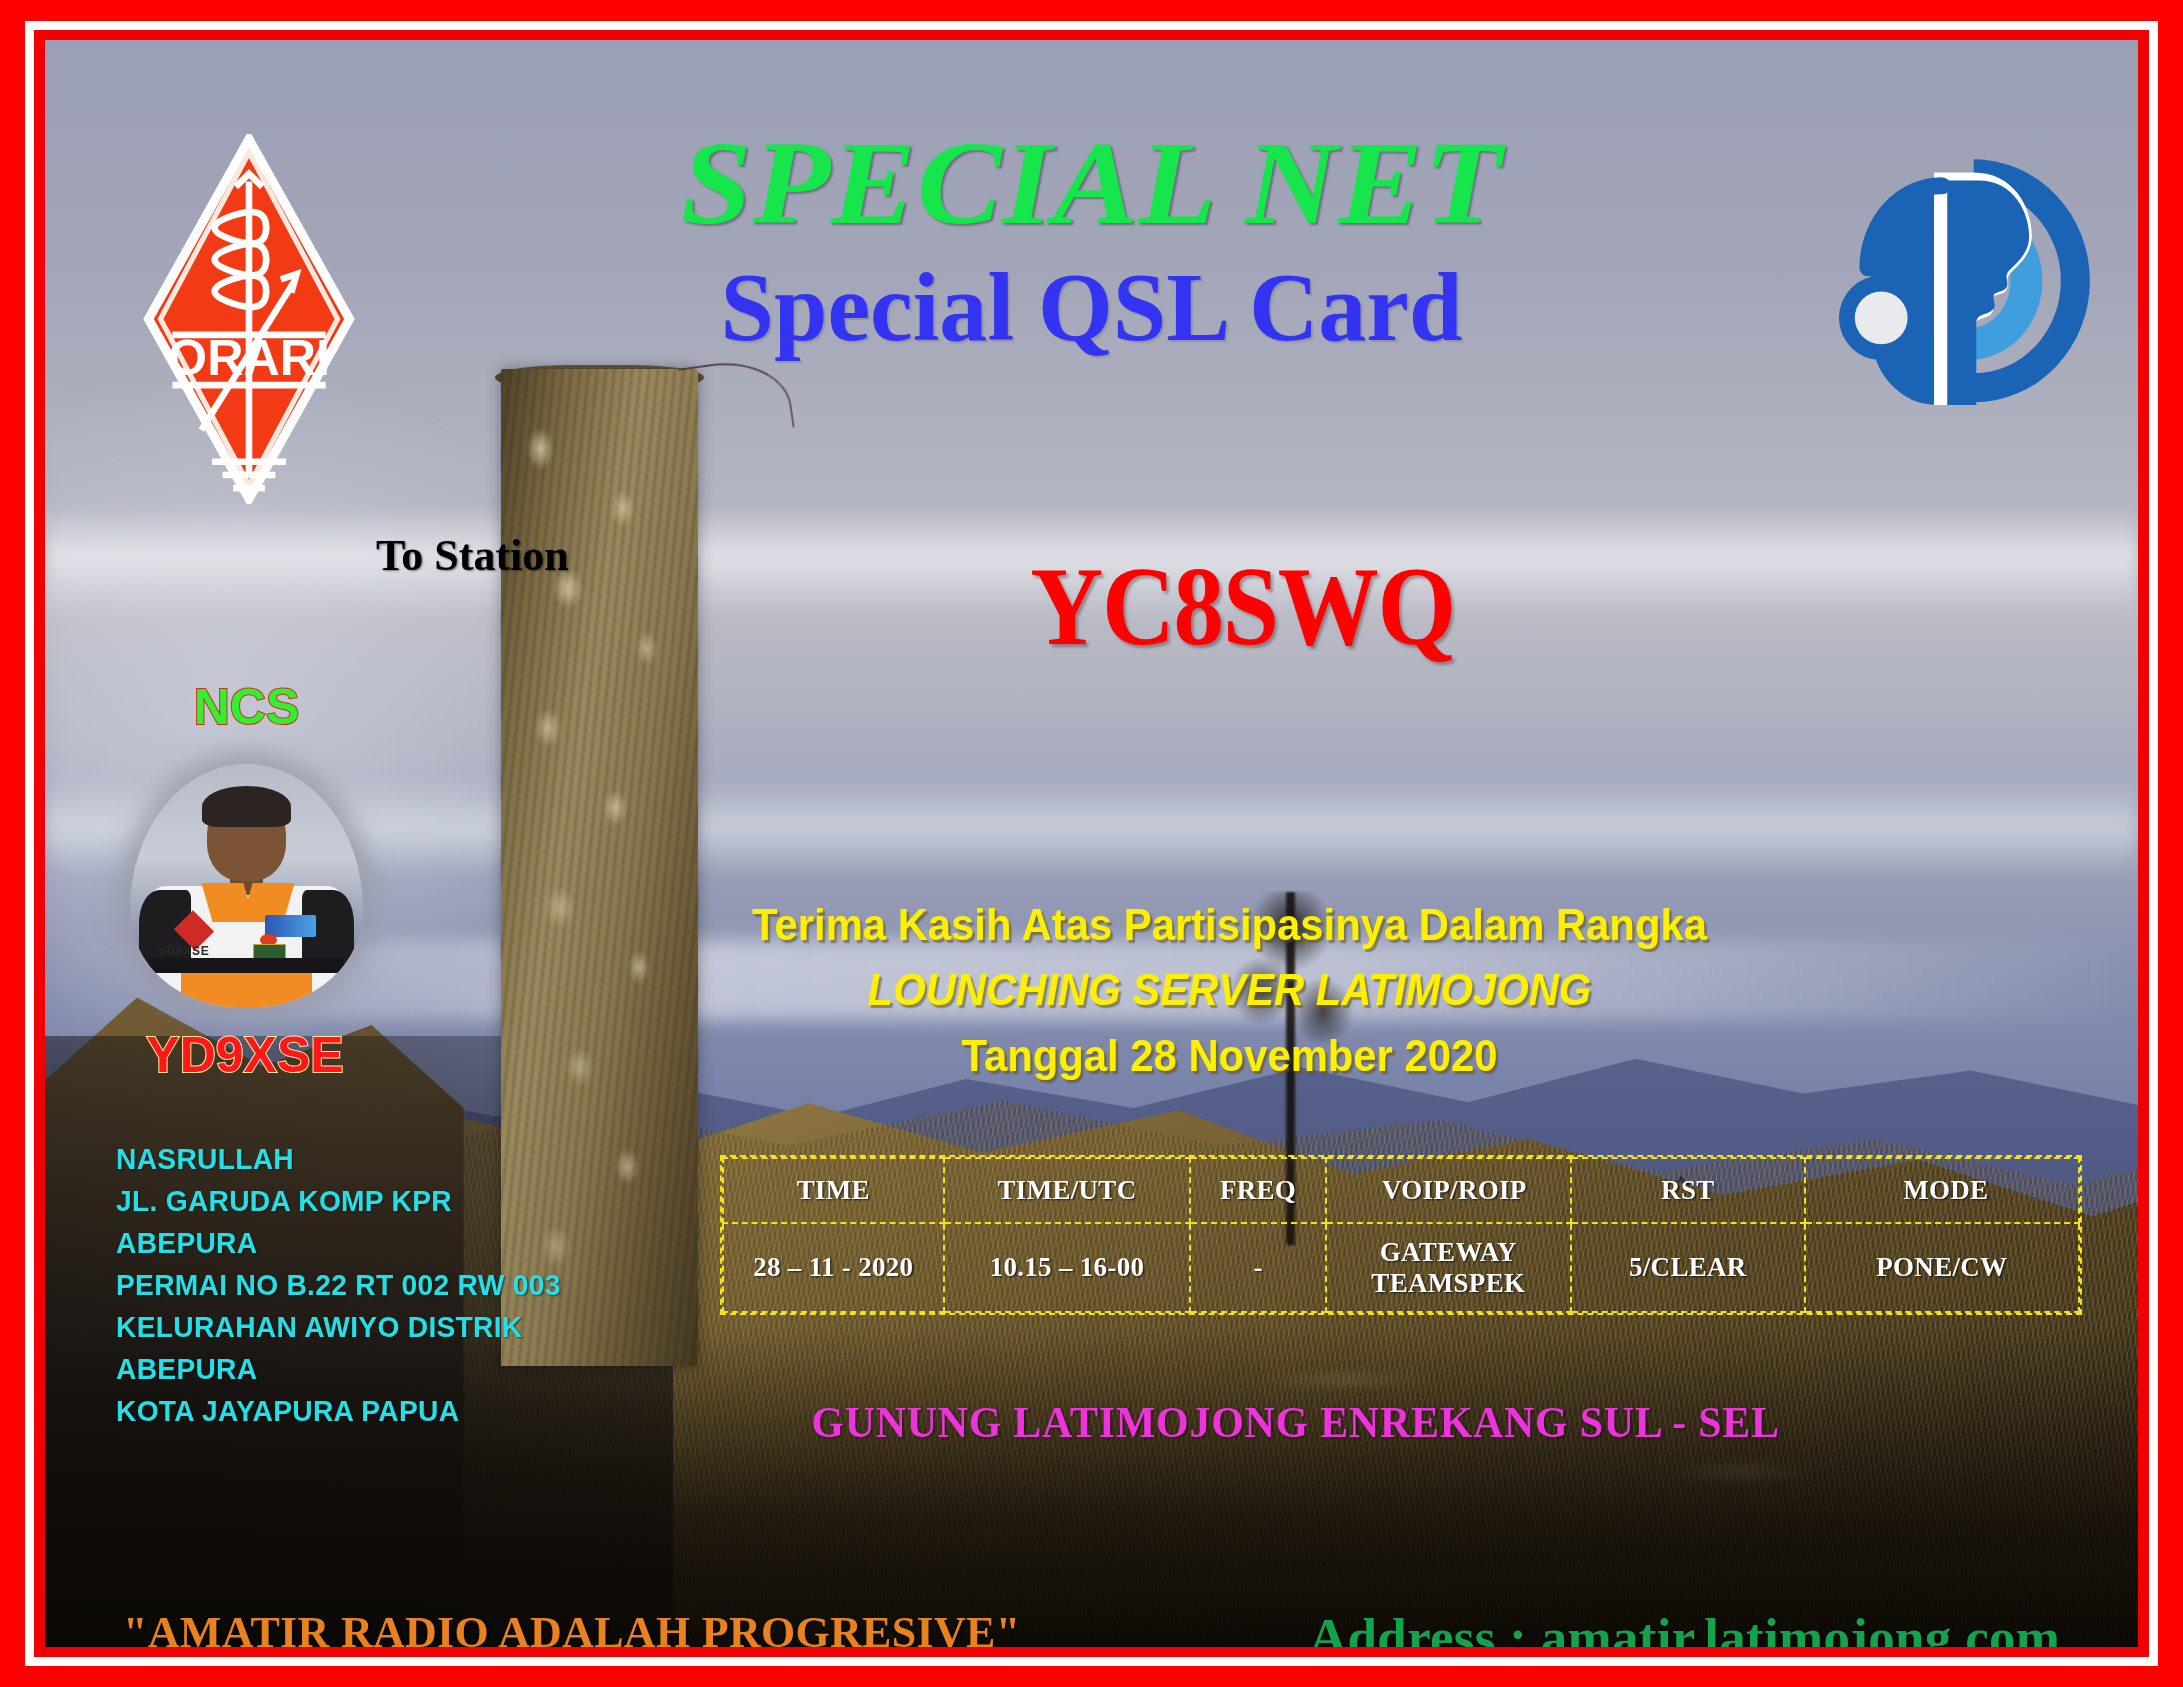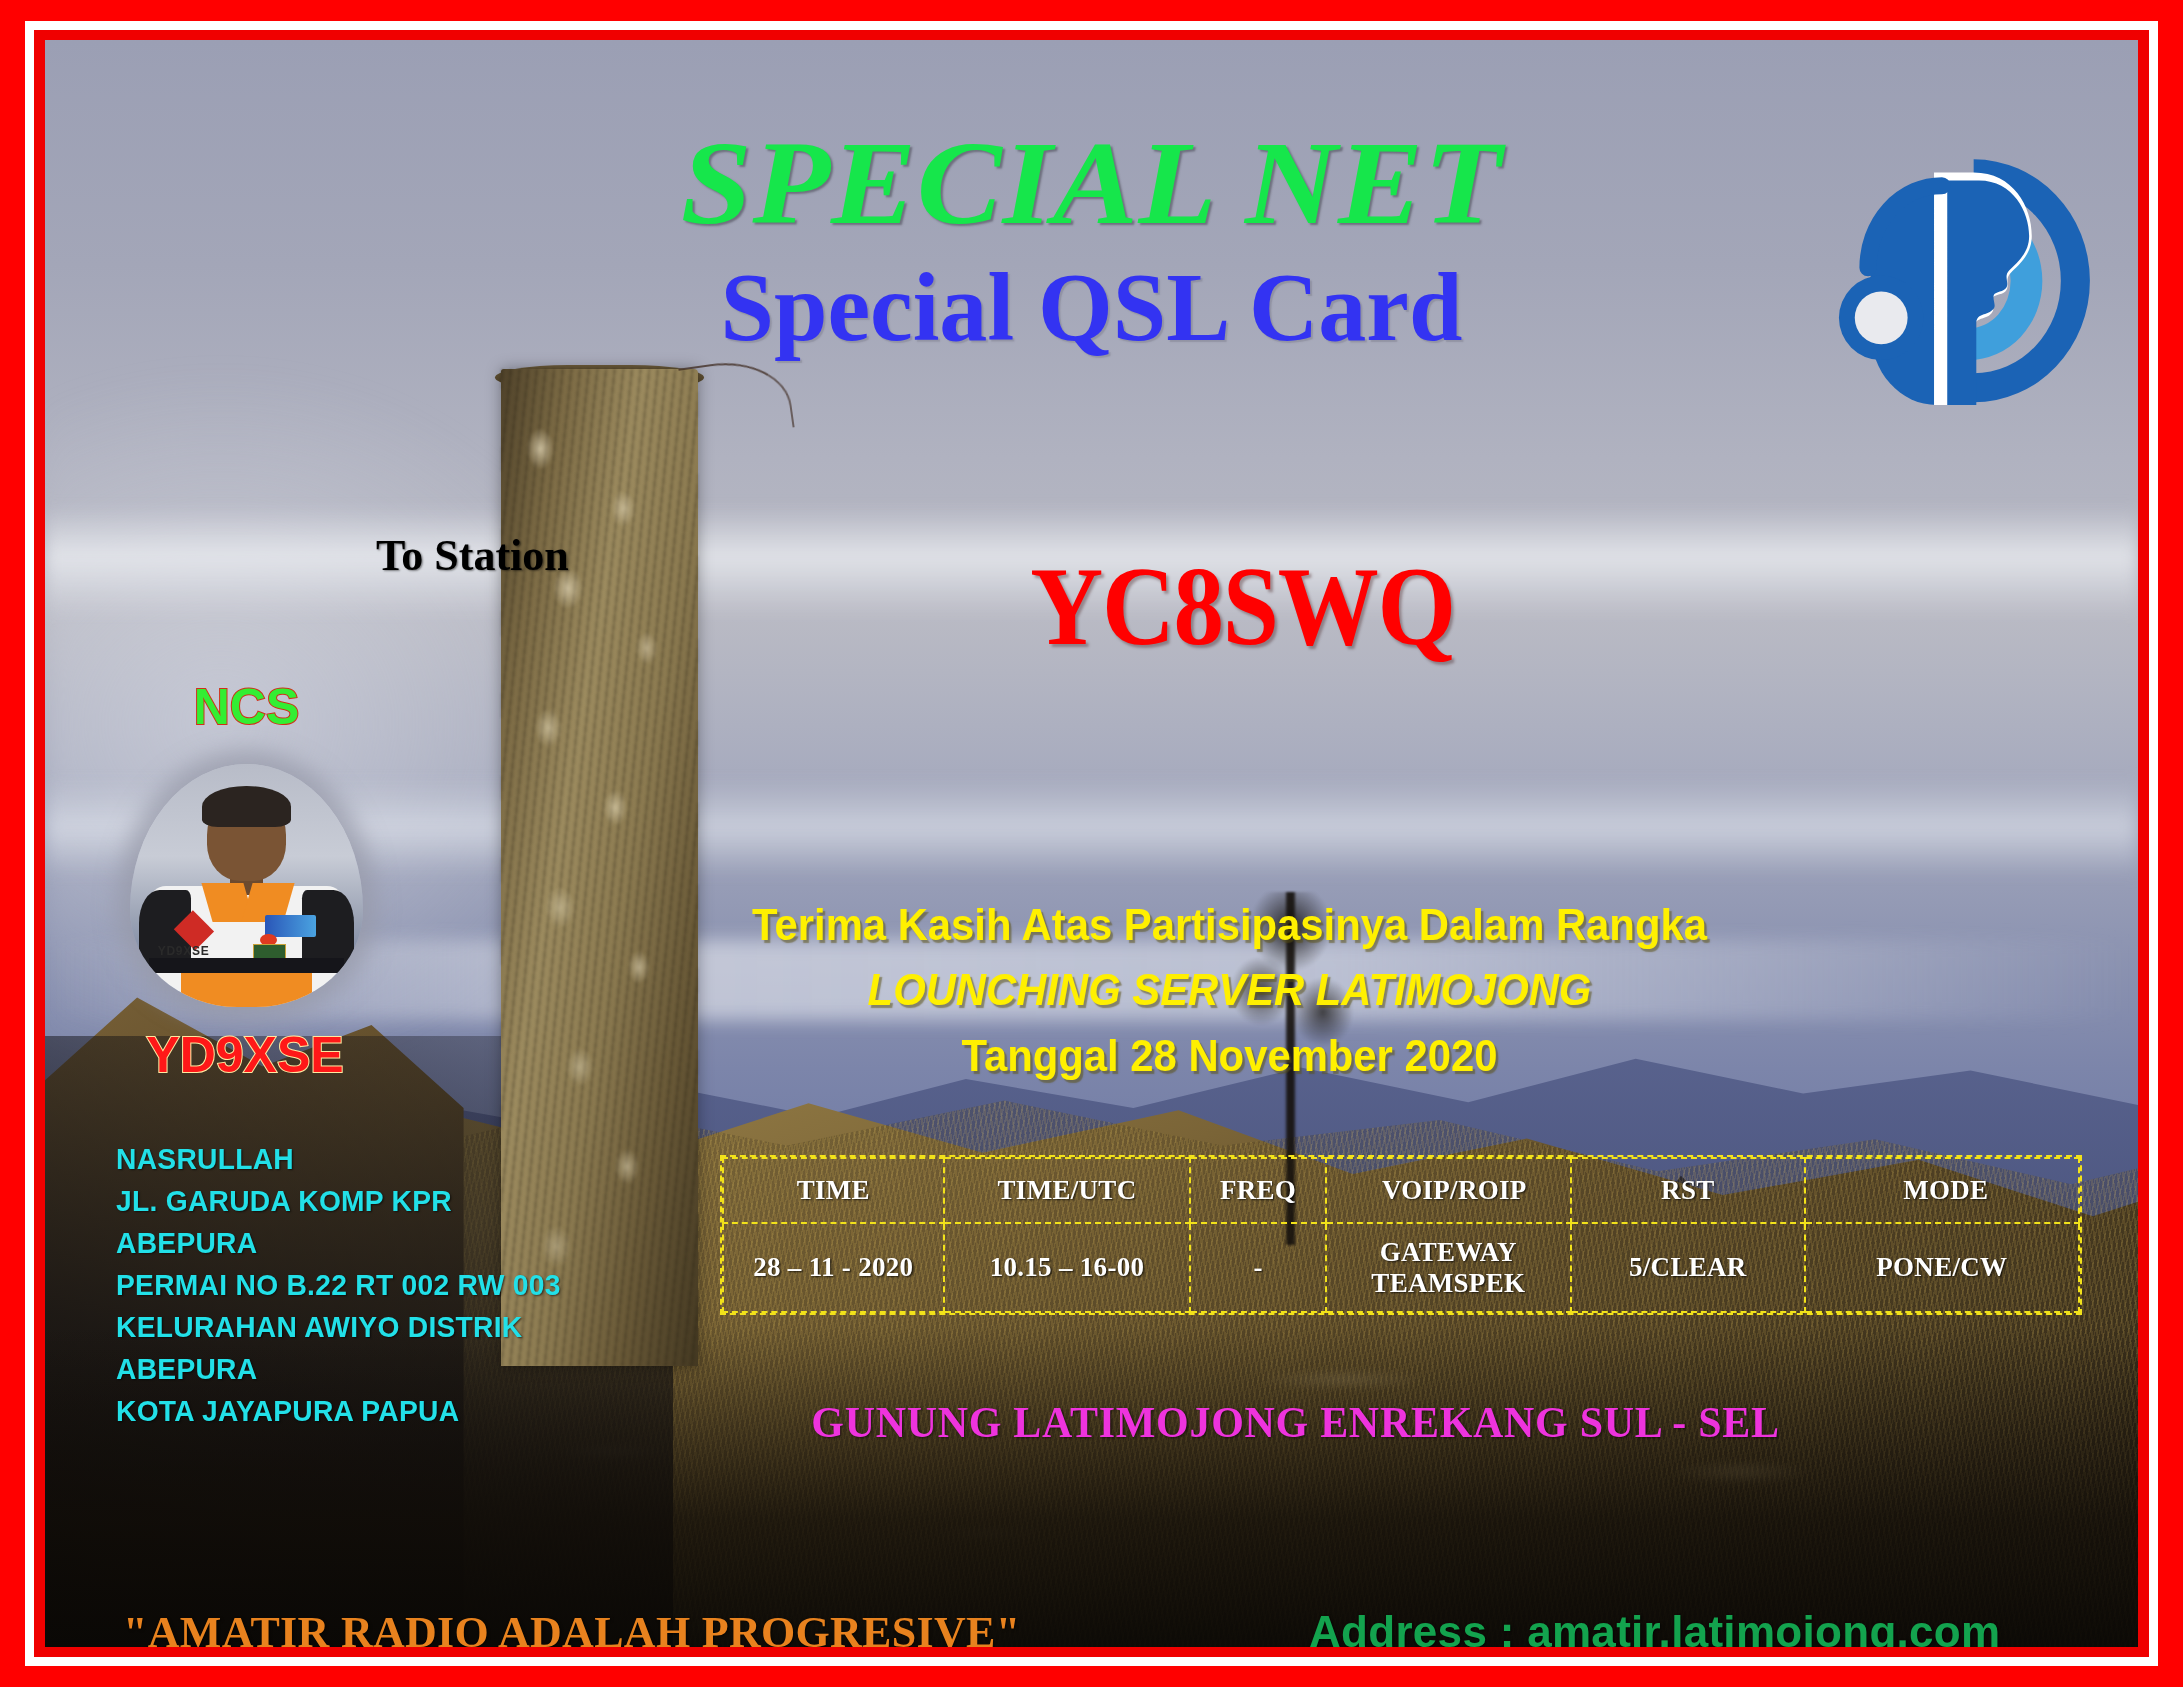--- a/index.html
+++ b/index.html
@@ -185,21 +185,21 @@
      text-shadow:1.3px 1.3px 2.6px rgba(0,0,0,.55);
      transform:scaleY(1.06);transform-origin:50% 50%;}
 
   
   #t-slogan{left:78px;top:1567px;
      font-family:"Liberation Serif",serif;font-weight:bold;font-size:44px;
      color:#e8821e;letter-spacing:0.3px;white-space:nowrap;
      text-shadow:1.3px 1.3px 2.6px rgba(0,0,0,.6);
      transform:scaleX(1.0);transform-origin:0 50%;}
   #t-web{left:1264px;top:1567px;
-     font-family:Liberation Sans, sans-serif;font-weight:bold;font-size:44px;
+     font-family:Liberation Serif, serif;font-weight:bold;font-size:53px;
      color:#13a34e;letter-spacing:0.3px;white-space:nowrap;
      text-shadow:1.3px 1.3px 2.6px rgba(0,0,0,.6);}
 
   
   #orari-logo{left:98px;top:94px;width:212px;height:370px;}
   #opr-logo{left:1786px;top:106px;width:284px;height:271px;}
 </style>
 </head>
 <body>
 
@@ -225,20 +225,39 @@
     <div class="bg-layer" id="slope-dark"></div>
     <div class="abs" id="tree"></div>
     <div class="abs" id="pillar-top"></div>
     <div class="abs" id="pillar">
       <div id="pillar-tex"></div>
     </div>
     <div class="abs" id="twig"></div>
 
     <div id="content">
 
+      <div class="abs" id="orari-logo">
+        <svg viewBox="0 0 160 280" width="212" height="370" xmlns="http://www.w3.org/2000/svg">
+          <polygon points="80,4 156,140 80,276 4,140" fill="#f23a14" stroke="#ffffff" stroke-width="7"></polygon>
+          <polygon points="80,14 147,140 80,266 13,140" fill="none" stroke="#fde8de" stroke-width="4"></polygon>
+          <line x1="80" y1="36" x2="80" y2="258" stroke="#ffffff" stroke-width="5"></line>
+          <path d="M70,40 L80,30 L90,40" fill="none" stroke="#ffffff" stroke-width="5"></path>
+          <path d="M67,62 q26,-9 26,9 q0,18 -26,9 q-26,-9 0,-18" fill="none" stroke="#ffffff" stroke-width="5"></path>
+          <path d="M67,86 q26,-9 26,9 q0,18 -26,9 q-26,-9 0,-18" fill="none" stroke="#ffffff" stroke-width="5"></path>
+          <path d="M67,110 q26,-9 26,9 q0,18 -26,9 q-26,-9 0,-18" fill="none" stroke="#ffffff" stroke-width="5"></path>
+          <line x1="44" y1="224" x2="114" y2="112" stroke="#ffffff" stroke-width="5"></line>
+          <path d="M104,110 L116,106 L112,120" fill="none" stroke="#ffffff" stroke-width="5"></path>
+          <line x1="22" y1="152" x2="138" y2="152" stroke="#ffffff" stroke-width="5"></line>
+          <line x1="22" y1="190" x2="138" y2="190" stroke="#ffffff" stroke-width="5"></line>
+          <text x="80" y="182" text-anchor="middle" fill="#ffffff" font-family="Liberation Sans, sans-serif" font-weight="bold" font-size="38">ORARI</text>
+          <line x1="52" y1="248" x2="108" y2="248" stroke="#ffffff" stroke-width="5"></line>
+          <line x1="60" y1="258" x2="100" y2="258" stroke="#ffffff" stroke-width="5"></line>
+          <line x1="68" y1="268" x2="92" y2="268" stroke="#ffffff" stroke-width="5"></line>
+        </svg>
+      </div>
 
       <div class="abs" id="opr-logo">
         <svg viewBox="0 0 215 205" width="284" height="271" xmlns="http://www.w3.org/2000/svg">
           <path d="M196,102 a88,92 0 0 0 -88,-92 l0,22 a66,70 0 0 1 66,70 a66,70 0 0 1 -66,70 l0,22 a88,92 0 0 0 88,-92 z" fill="#1b63b5"></path>
           <path d="M160,102 a56,60 0 0 0 -56,-60 l0,24 a32,36 0 0 1 32,36 a32,36 0 0 1 -32,36 l0,24 a56,60 0 0 0 56,-60 z" fill="#3f9fdc"></path>
           <path d="M30,92 a52,58 0 0 1 52,-58 l26,0 l0,162 l-28,0 a50,56 0 0 1 -50,-56 z" fill="#1b63b5"></path>
           <path d="M108,20 c30,0 44,26 44,48 c0,14 -10,22 -16,28 c-5,5 0,10 -4,14 c-3,3 -10,2 -10,6 c0,5 3,8 -2,12 c-4,3 -12,2 -12,10 l0,58 l-30,0 l0,-176 z" fill="#ffffff"></path>
           <path d="M112,26 c26,0 38,24 38,42 c0,13 -9,20 -15,26 c-5,5 1,10 -3,14 c-3,3 -9,2 -9,6 c0,5 3,8 -2,11 c-4,3 -11,2 -11,9 l0,62 l-22,0 l0,-170 z" fill="#1b63b5"></path>
           <circle cx="38" cy="130" r="32" fill="#1b63b5"></circle>
           <circle cx="38" cy="130" r="20" fill="#e9eaee"></circle>

